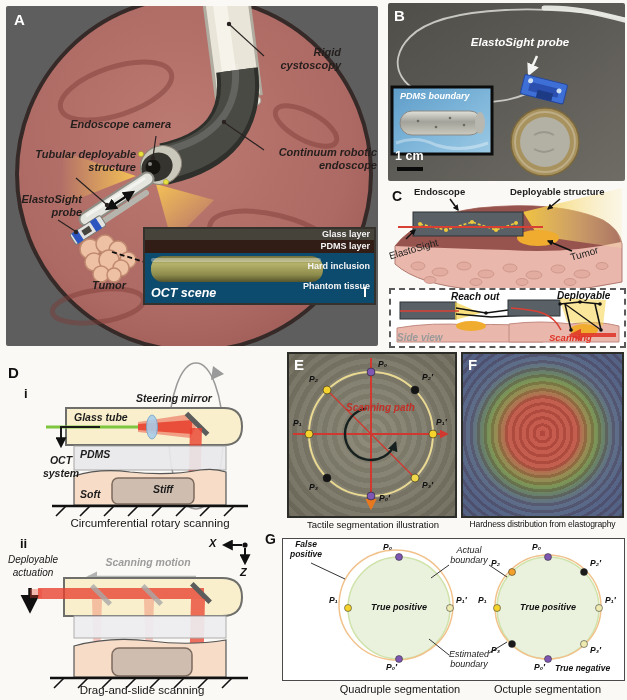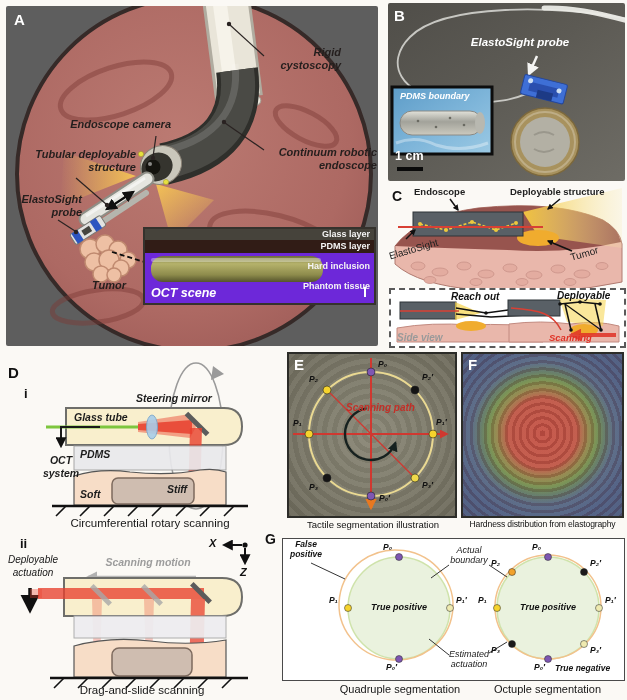--- a/index.html
+++ b/index.html
@@ -162,21 +162,21 @@
 cystoscopy</div>
     <div class="abs bi lblA ctr" style="left:40px;top:112px;width:125px;">Endoscope camera</div>
     <div class="abs bi lblA ctr pre" style="left:5px;top:142px;width:125px;">Tubular deployable
 structure</div>
     <div class="abs bi lblA ctr pre" style="left:0px;top:187px;width:76px;">ElastoSight
 probe</div>
     <div class="abs bi lblA ctr" style="left:60px;top:273px;width:60px;">Tumor</div>
     <div class="abs bi lblA ctr pre" style="left:229px;top:140px;width:142px;">Continuum robotic
 endoscope</div>
 
-    <div class="abs" style="left:137px;top:221px;width:233px;height:78px;background:#6d28d9;border:2px solid #35322d;box-sizing:border-box;">
+    <div class="abs" style="left:137px;top:221px;width:233px;height:78px;background:#0c4a6e;border:2px solid #35322d;box-sizing:border-box;">
       <div class="abs" style="left:0;top:0;width:100%;height:11px;background:#46433b;"></div>
       <div class="abs" style="left:0;top:11px;width:100%;height:13px;background:#311c16;"></div>
       <div class="abs" style="left:6px;top:27px;width:172px;height:26px;border-radius:12px;background:linear-gradient(#6f6f3a,#b5b26b 30%,#8e8c4c 72%,#55542c);"></div>
       <div class="abs" style="left:6px;top:29px;width:170px;height:4px;border-radius:3px;background:rgba(255,255,250,.35);"></div>
       <div class="octRow" style="top:0px;">Glass layer</div>
       <div class="octRow" style="top:12px;">PDMS layer</div>
       <div class="octRow" style="top:32px;">Hard inclusion</div>
       <div class="octRow" style="top:52px;">Phantom tissue</div>
       <div class="abs bi white" style="left:6px;bottom:3px;font-size:12.5px;">OCT scene</div>
       <div class="abs" style="right:8px;bottom:6px;width:2px;height:10px;background:#fff;"></div>
@@ -386,21 +386,21 @@
         <line x1="245" y1="198" x2="245" y2="213" stroke="#111" stroke-width="2" marker-end="url(#mB)"></line>
       </g>
     </svg>
     <div class="abs" style="left:8px;top:14px;font-size:15px;font-weight:bold;color:#111;">D</div>
     <div class="abs" style="left:24px;top:36px;font-size:13px;font-weight:bold;color:#111;">i</div>
     <div class="abs bi ctr" style="left:118px;top:42px;width:112px;font-size:10.5px;color:#1c1c1c;">Steering mirror</div>
     <div class="abs bi" style="left:74px;top:61px;font-size:10.5px;color:#1c1c1c;">Glass tube</div>
     <div class="abs bi ctr pre" style="left:30px;top:104px;width:62px;font-size:10.5px;line-height:1.2;color:#1c1c1c;">OCT
 system</div>
     <div class="abs bi" style="left:80px;top:98px;font-size:10.5px;color:#1c1c1c;">PDMS</div>
-    <div class="abs bi ctr" style="left:112px;top:133px;width:102px;font-size:10.5px;color:#1c1c1c;padding-left:14px;">Stiff</div>
+    <div class="abs bi ctr" style="left:112px;top:133px;width:102px;font-size:10.5px;color:#1c1c1c;">Stiff</div>
     <div class="abs bi" style="left:80px;top:138px;font-size:10.5px;color:#1c1c1c;">Soft</div>
     <div class="abs cap ctr" style="left:28px;top:167px;width:244px;font-size:11.5px;">Circumferential rotary scanning</div>
     <div class="abs" style="left:20px;top:186px;font-size:13px;font-weight:bold;color:#111;">ii</div>
     <div class="abs ctr pre" style="left:0px;top:204px;width:66px;font-size:10px;line-height:1.25;color:#161616;">Deployable
 actuation</div>
     <div class="abs bi ctr" style="left:92px;top:206px;width:112px;font-size:10.5px;color:#9c9c9c;">Scanning motion</div>
     <div class="abs bi" style="left:209px;top:187px;font-size:11px;color:#111;">X</div>
     <div class="abs bi" style="left:240px;top:216px;font-size:11px;color:#111;">Z</div>
     <div class="abs cap ctr" style="left:20px;top:334px;width:244px;font-size:11.5px;">Drag-and-slide scanning</div>
   </div>
@@ -473,21 +473,21 @@
         <circle cx="229" cy="105" r="3.5" fill="#1a1a1a"></circle>
         <circle cx="301" cy="105" r="3.5" fill="#efeab0"></circle>
         <circle cx="265" cy="120" r="3.5" fill="#7e57b2"></circle>
       </g>
     </svg>
     <div class="abs bi pre ctr gP" style="left:0px;top:0px;width:46px;color:#111;">False
 positive</div>
     <div class="abs pre ctr" style="left:156px;top:6px;width:60px;font-size:9px;color:#222;">Actual
 boundary</div>
     <div class="abs pre ctr" style="left:150px;top:110px;width:72px;font-size:9px;color:#222;">Estimated
-actuation</div>
+boundary</div>
     <div class="abs bi ctr" style="left:66px;top:63px;width:100px;font-size:9px;color:#111;">True positive</div>
     <div class="abs bi ctr" style="left:215px;top:63px;width:100px;font-size:9px;color:#111;">True positive</div>
     <div class="abs bi" style="left:272px;top:124px;font-size:8.5px;color:#111;">True negative</div>
     <div class="abs bi gP" style="left:100px;top:3px;color:#111;">P₀</div>
     <div class="abs bi gP" style="left:46px;top:56px;color:#111;">P₁</div>
     <div class="abs bi gP" style="left:173px;top:56px;color:#111;">P₁′</div>
     <div class="abs bi gP" style="left:103px;top:123px;color:#111;">P₀′</div>
     <div class="abs bi gP" style="left:249px;top:3px;color:#111;">P₀</div>
     <div class="abs bi gP" style="left:208px;top:19px;color:#111;">P₂</div>
     <div class="abs bi gP" style="left:307px;top:19px;color:#111;">P₂′</div>

